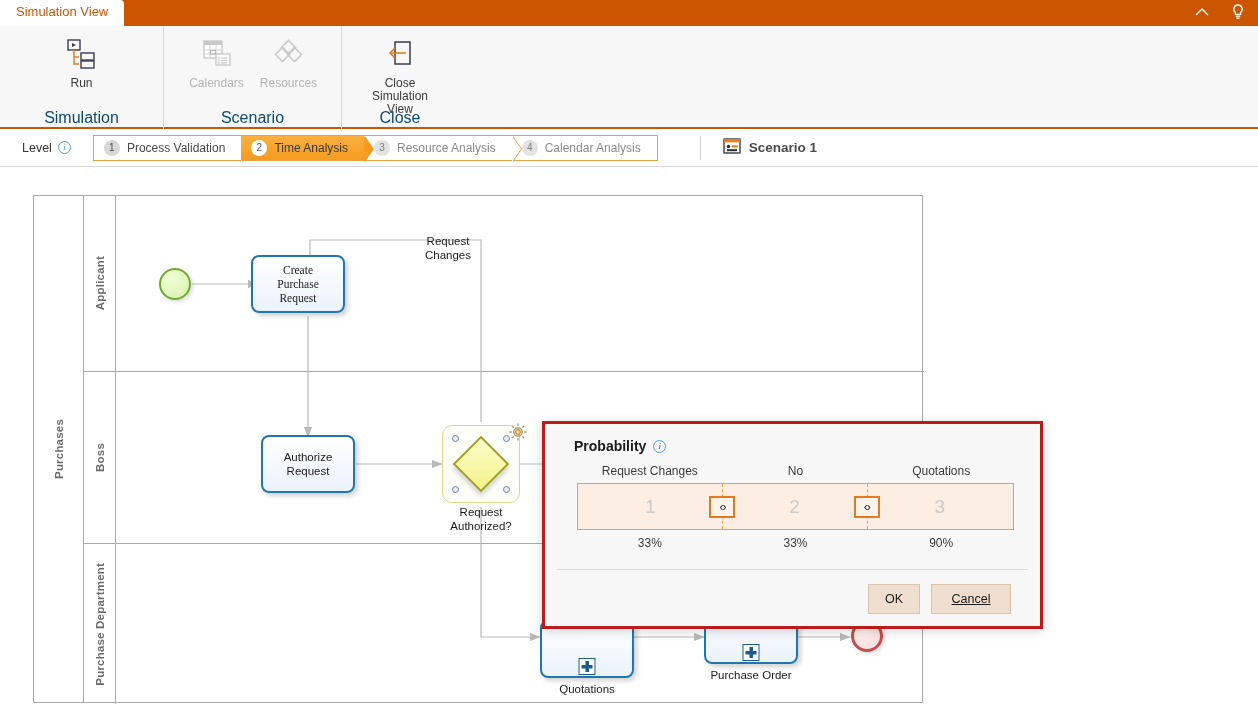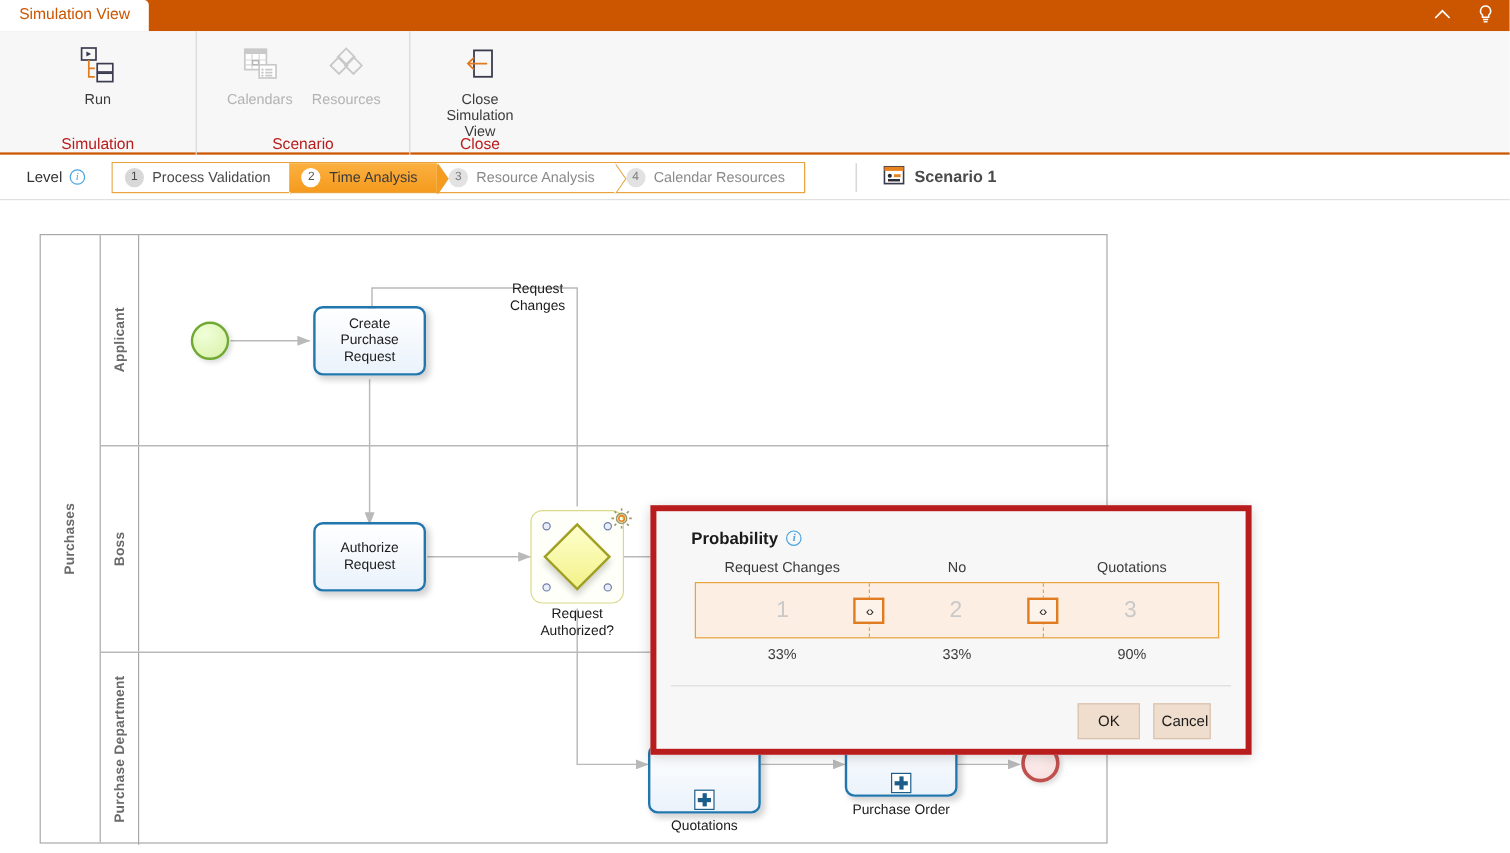--- a/index.html
+++ b/index.html
@@ -49,21 +49,21 @@
     padding: 0;
   }
   .rgroup:last-child { border-right: none; }
   .rgroup-items {
     display: flex; align-items: flex-start;
     height: 85px; padding: 6px 6px 0 6px;
   }
   .rgroup-title {
     position: absolute; bottom: 2px; left: 0; right: 0;
     text-align: center;
-    font-size: 13px; color: #b91c1c;
+    font-size: 16px; color: #0c4a6e;
   }
   .rbtn {
     display: flex; flex-direction: column;
     align-items: center;
     width: 72px;
     padding: 2px 2px;
     cursor: pointer;
     background: transparent;
     border: 0;
   }
@@ -298,21 +298,21 @@
     line-height: 14px; text-align: center;
     white-space: pre-line;
   }
 
   
   .dialog {
     position: absolute;
     left: 542px; top: 421px;
     width: 501px; height: 208px;
     background: #f7f7f7;
-    border: 5px solid #b91c1c;
+    border: 3px solid #b91c1c;
     box-shadow: 0 2px 10px rgba(0,0,0,.18);
     z-index: 50;
   }
   .dlg-title {
     position: absolute; left: 29px; top: 14px;
     font-size: 14px; font-weight: bold; color: #1a1a1a;
     display: flex; align-items: center; gap: 7px;
   }
   .prob-area { position: absolute; left: 32px; top: 40px; width: 440px; }
   .prob-heads, .prob-pcts {
@@ -360,21 +360,21 @@
     display: flex; gap: 11px;
   }
   .dlg-btn {
     width: 52px; height: 30px;
     background: #efddcd;
     border: 1px solid #d9c3ae;
     font-size: 12.5px; color: #1a1a1a;
     cursor: pointer;
     font-family: "Liberation Sans", sans-serif;
   }
-  .dlg-btn.wide { width: 48px; }
+  .dlg-btn.wide { width: 80px; text-decoration: underline; }
 </style>
 </head>
 <body>
 
 <div class="titlebar">
   <div class="tab-sim">Simulation View</div>
   <div class="title-icons">
     <span class="ti">
       <svg viewBox="0 0 20 20" width="20" height="20">
           <polyline points="4,13 10,7 16,13" fill="none" stroke="#ffffff" stroke-width="1.4"></polyline>
@@ -489,21 +489,21 @@
     <div class="step active">
       <span class="num">2</span>
       <span>Time Analysis</span>
     </div>
     <div class="step dim">
       <span class="num">3</span>
       <span>Resource Analysis</span>
     </div>
     <div class="step dim last">
       <span class="num">4</span>
-      <span>Calendar Resources</span>
+      <span>Calendar Analysis</span>
     </div>
   </div>
 
   <div class="scenario-sep"></div>
   <div class="scenario">
     <span>
       <svg viewBox="0 0 18 18" width="18" height="18">
         <rect x="1" y="2" width="16" height="14" fill="#fff" stroke="#3b3b4f" stroke-width="1.4"></rect>
         <rect x="1" y="2" width="16" height="3.4" fill="#E8821E"></rect>
         <circle cx="5.5" cy="9.5" r="1.7" fill="#2a2a35"></circle>
@@ -564,21 +564,21 @@
       <path d="M481 340 V470 H540"></path>
 
       <path d="M481 255 V73 H310 V98"></path>
     </g>
   </svg>
 
   <div class="node" style="left:159px; top:101px;">
     <div class="startev"></div>
   </div>
 
-  <div class="node" style="left:261px; top:88px;">
+  <div class="node" style="left:251px; top:88px;font-family:Liberation Serif, serif;">
     <div class="task" style="white-space:pre-line">Create
 Purchase
 Request</div>
   </div>
 
   <div class="flowlabel" style="left:393px; top:67px; width:110px;">Request
 Changes</div>
 
   <div class="node" style="left:261px; top:268px;">
     <div class="task" style="white-space:pre-line">Authorize

